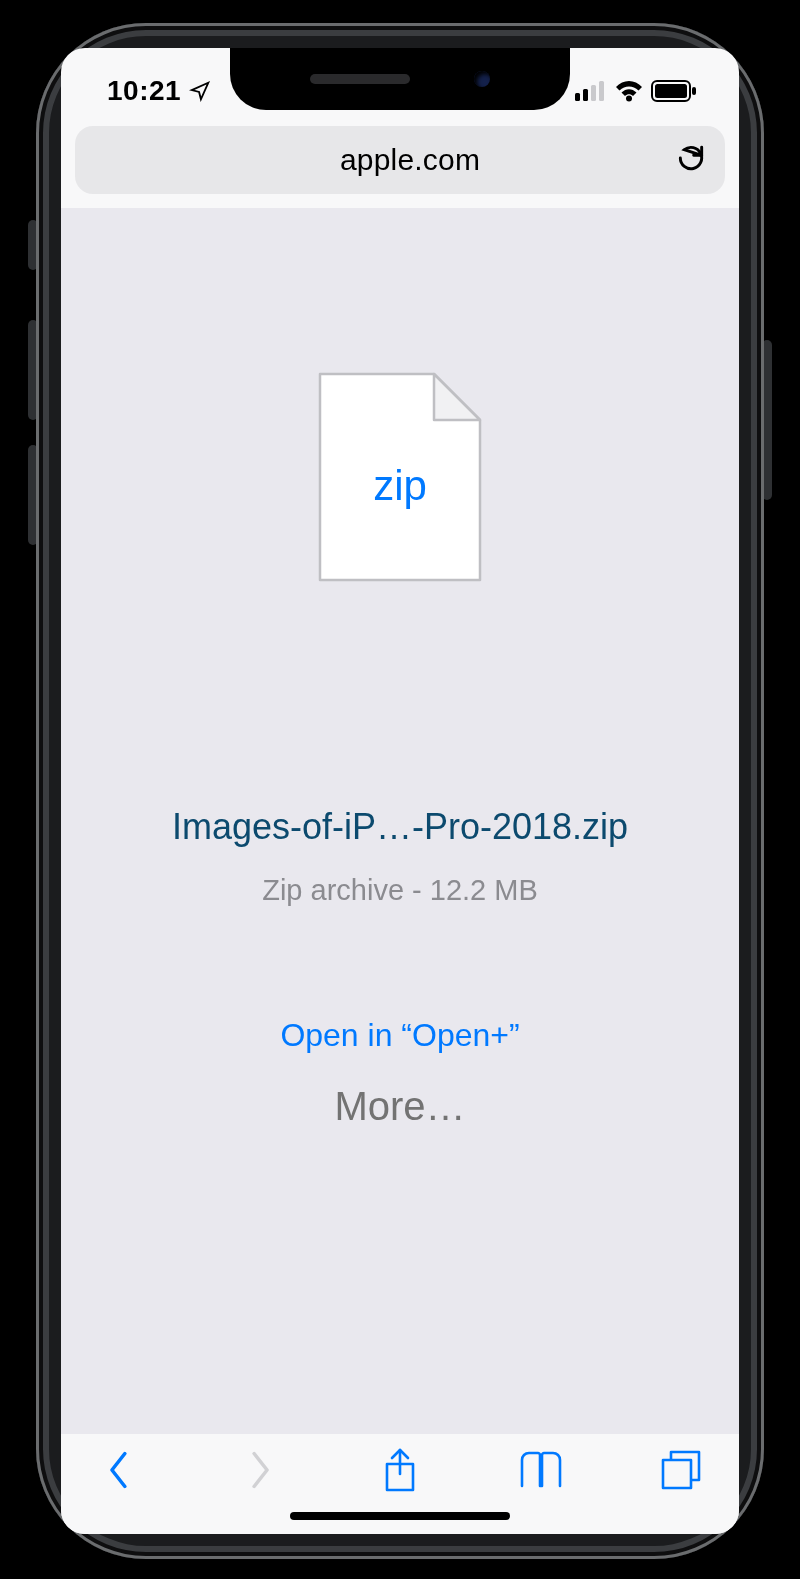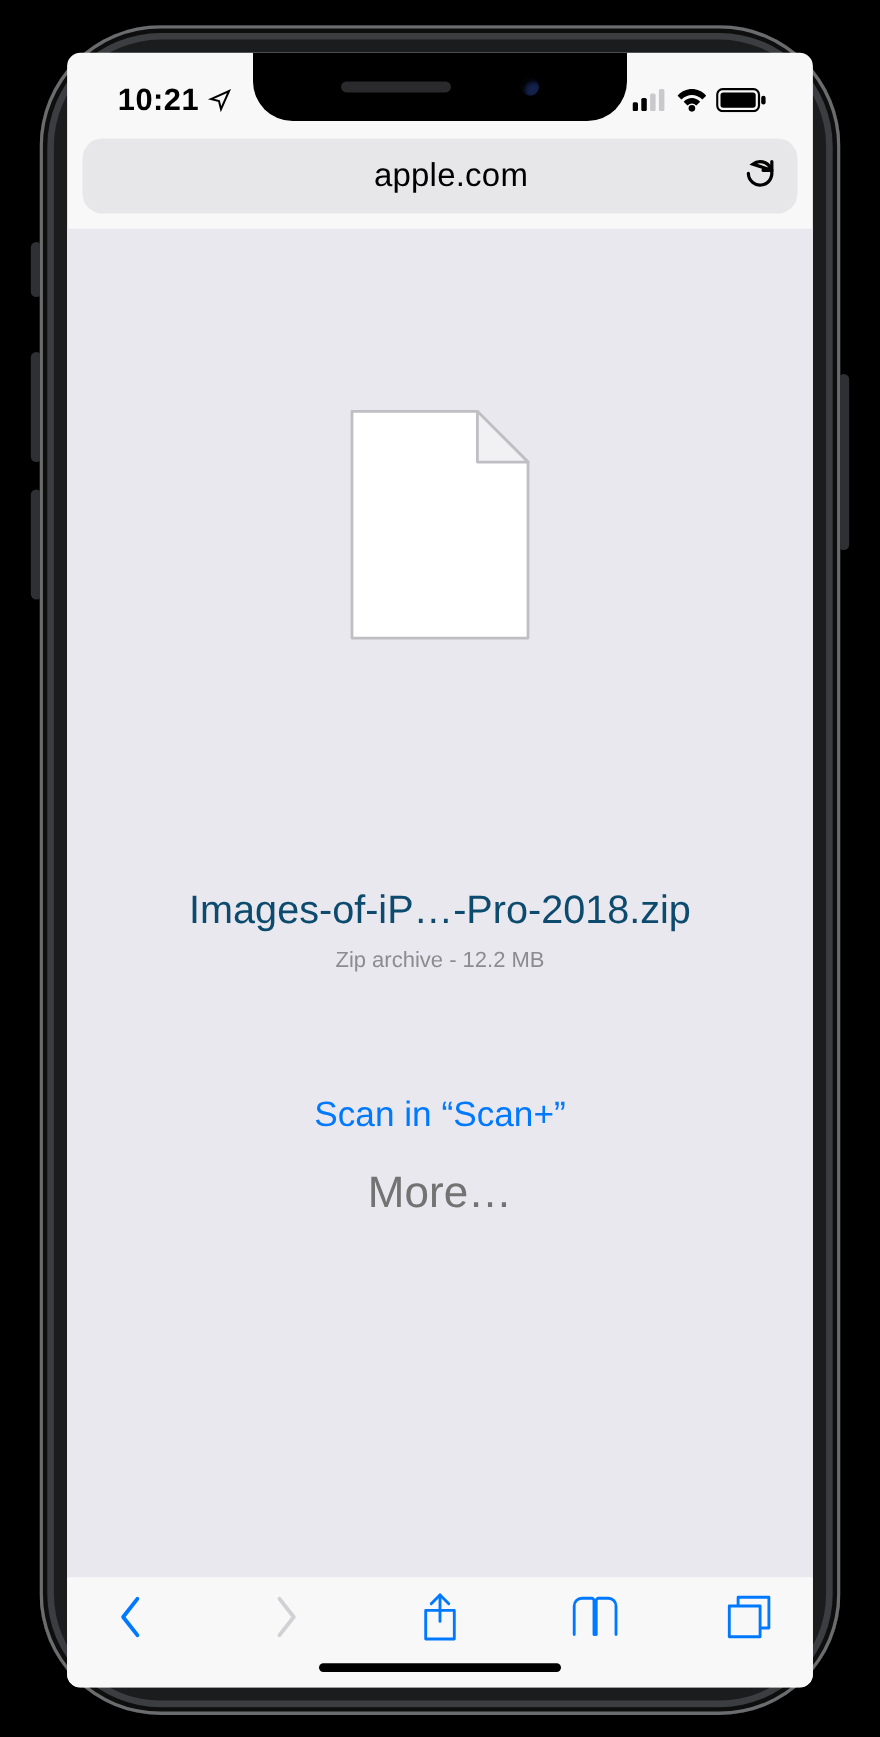--- a/index.html
+++ b/index.html
@@ -9,21 +9,21 @@
   
   .frame {
     position: absolute; left: 36px; top: 23px; width: 728px; height: 1536px;
     background: #1b1c1e;
     border-radius: 110px;
     box-shadow: inset 0 0 0 3px #6a6c6e, inset 0 0 0 7px #0e0e0f, inset 0 0 0 13px #3b3d40;
   }
   .screen {
     position: absolute; left: 25px; top: 25px; right: 25px; bottom: 25px;
     background: #f8f8f9;
-    border-radius: 12px;
+    border-radius: 24px;
     overflow: hidden;
   }
   
   .btn-side { position: absolute; background: #2e3033; border-radius: 6px; }
   .btn-mute   { left: 28px; top: 220px;  width: 10px; height: 50px; border-top-left-radius: 6px; border-bottom-left-radius: 6px; }
   .btn-volup  { left: 28px; top: 320px;  width: 10px; height: 100px; }
   .btn-voldn  { left: 28px; top: 445px;  width: 10px; height: 100px; }
   .btn-power  { left: 762px; top: 340px; width: 10px; height: 160px; }
 
   
@@ -64,21 +64,21 @@
     position: absolute; left: 0; right: 0; top: 160px; bottom: 100px;
     background: #e9e8ee; display: flex; flex-direction: column; align-items: center;
   }
   .file-icon-wrap { margin-top: 160px; position: relative; width: 172px; height: 218px; }
   .file-icon-wrap svg { display:block; }
   .file-ext {
     position: absolute; left: 0; right: 0; top: 94px; text-align: center;
     font-size: 42px; font-weight: 500; color: #0079ff;
   }
   .file-name { margin-top: 220px; font-size: 36px; color: #0c4a6e; text-align:center; padding: 0 14px; white-space: nowrap;}
-  .file-meta { margin-top: 14px; font-size: 20px; color: #8b8b90; }
+  .file-meta { margin-top: 26px; font-size: 29px; color: #8b8b90; }
   .action-primary { margin-top: 110px; font-size: 32px; color: #0079ff; }
   .action-more    { margin-top: 30px;  font-size: 40px; color: #737373; }
 
   
   .toolbar {
     position: absolute; left: 0; right: 0; bottom: 0; height: 100px;
     display: flex; align-items: center; justify-content: space-between;
     padding: 6px 30px 34px 30px;
     background: #f8f8f9;
   }
@@ -145,26 +145,27 @@
           </span>
         </div>
       </div>
 
       <div class="content">
         <div class="file-icon-wrap">
           <svg width="172" height="218" viewBox="0 0 172 218">
             <path d="M6 6 H120 L166 52 V212 H6 Z" fill="#ffffff" stroke="#bfbfc3" stroke-width="2.5" stroke-linejoin="round"></path>
             <path d="M120 6 V52 H166 Z" fill="#f1f1f3" stroke="#bfbfc3" stroke-width="2.5" stroke-linejoin="round"></path>
           </svg>
+          <div class="file-ext">zip</div>
         </div>
 
         <div class="file-name">Images-of-iP…-Pro-2018.zip</div>
         <div class="file-meta">Zip archive - 12.2 MB</div>
 
-        <div class="action-primary">Scan in “Scan+”</div>
+        <div class="action-primary">Open in “Open+”</div>
         <div class="action-more">More…</div>
       </div>
 
       <div class="toolbar">
         <div class="tb">
           <svg width="28" height="40" viewBox="0 0 20 34" fill="none" stroke="#0079ff" stroke-width="3" stroke-linecap="round" stroke-linejoin="round">
             <polyline points="15,3 4,17 15,31"></polyline>
           </svg>
         </div>
         <div class="tb disabled">

